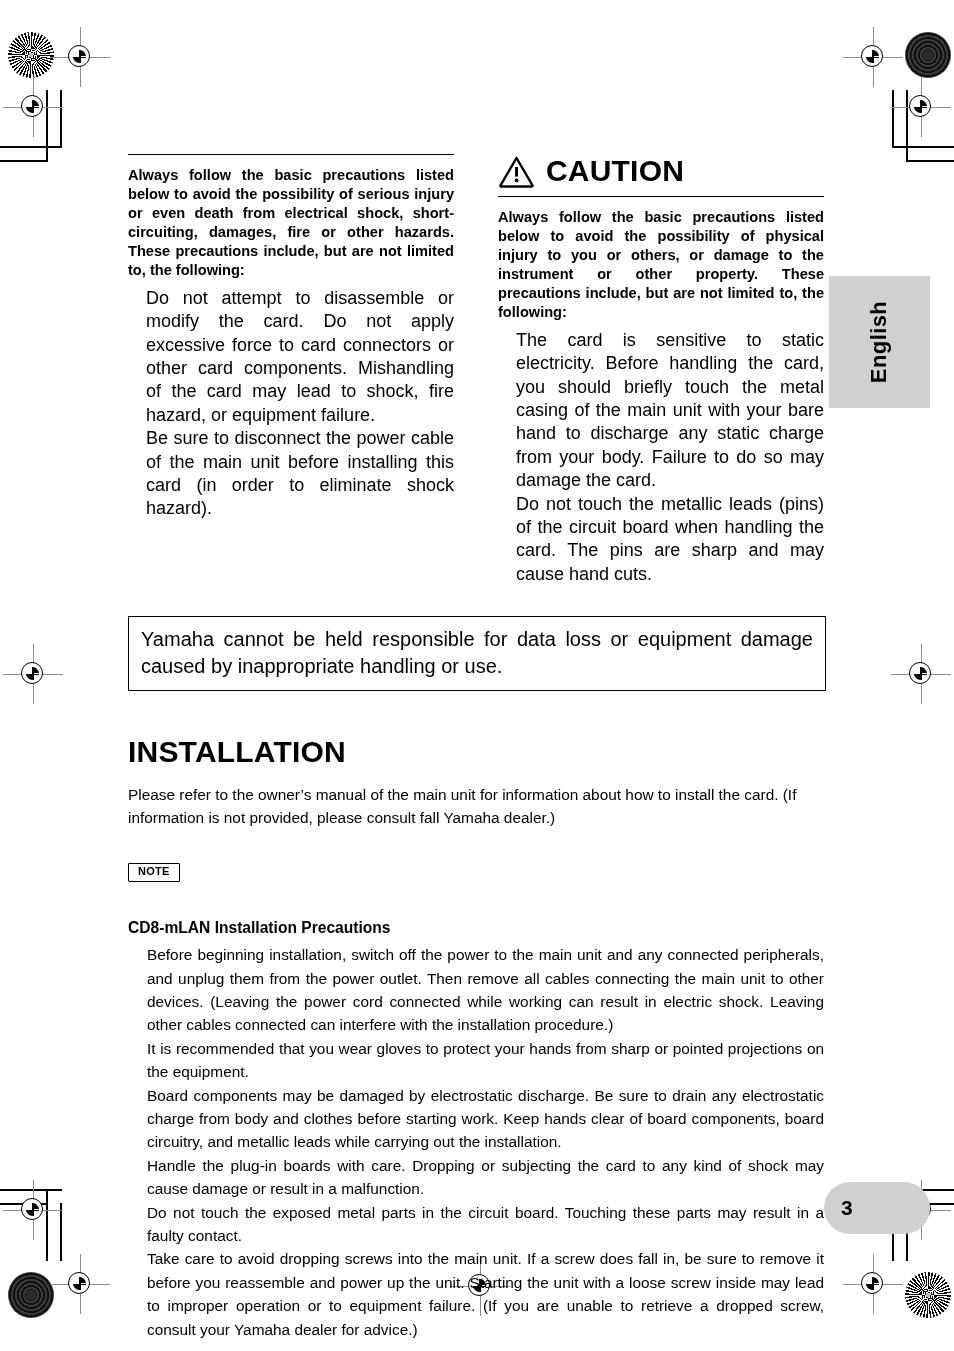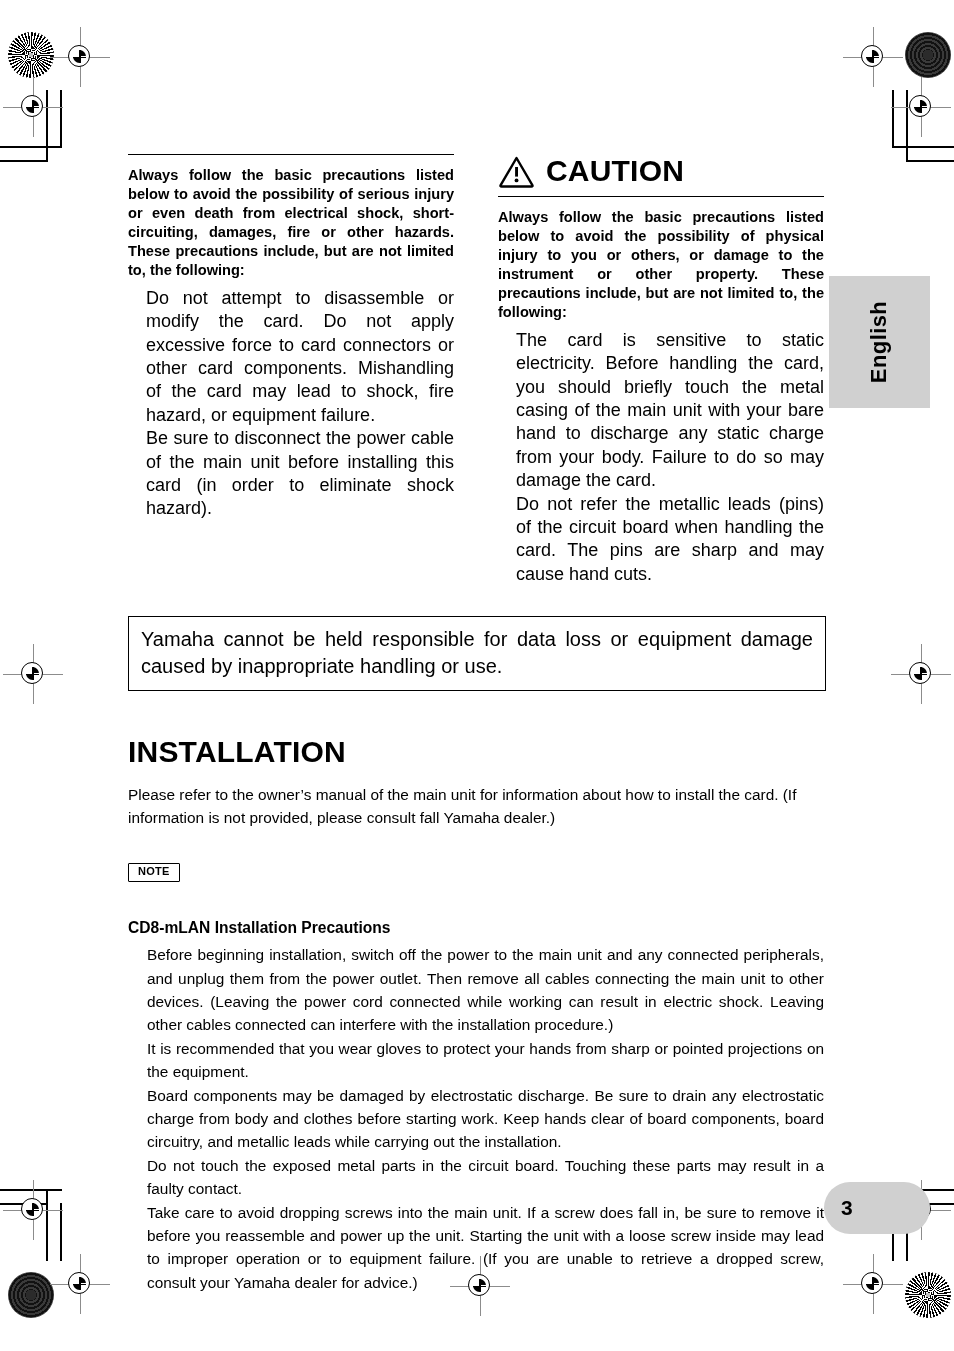--- a/index.html
+++ b/index.html
@@ -422,39 +422,40 @@
             <path d="M18.5 3 L34.2 29.8 Q35.2 31.5 33.3 31.5 L3.7 31.5 Q1.8 31.5 2.8 29.8 Z" fill="none" stroke="#000" stroke-width="2.4" stroke-linejoin="round"></path>
             <rect x="17.1" y="12" width="2.9" height="9.6" fill="#000"></rect>
             <circle cx="18.55" cy="25.4" r="1.95" fill="#000"></circle>
           </svg>
           <div class="alert-title">CAUTION</div>
         </div>
         <div class="alert-rule"></div>
         <p class="alert-lead">Always follow the basic precautions listed below to avoid the possibility of physical injury to you or others, or damage to the instrument or other property. These precautions include, but are not limited to, the following:</p>
         <ul class="alert-items" style="list-style:none; padding-left:18px;">
           <li class="alert-item">The card is sensitive to static electricity. Before handling the card, you should briefly touch the metal casing of the main unit with your bare hand to discharge any static charge from your body. Failure to do so may damage the card.</li>
-          <li class="alert-item">Do not refer the metallic leads (pins) of the circuit board when handling the card. The pins are sharp and may cause hand cuts.</li>
+          <li class="alert-item">Do not touch the metallic leads (pins) of the circuit board when handling the card. The pins are sharp and may cause hand cuts.</li>
         </ul>
       </div>
     </div>
 
     <div class="disclaimer">
       <p>Yamaha cannot be held responsible for data loss or equipment damage caused by inappropriate handling or use.</p>
     </div>
 
     <h1 class="section-title">INSTALLATION</h1>
     <p class="section-intro">Please refer to the owner’s manual of the main unit for information about how to install the card. (If information is not provided, please consult fall Yamaha dealer.)</p>
 
     <div>
       <span class="note-badge">NOTE</span>
     </div>
 
     <h2 class="sub-title">CD8-mLAN Installation Precautions</h2>
     <ul class="precautions" style="list-style:none; padding-left:19px;">
       <li class="precaution">Before beginning installation, switch off the power to the main unit and any connected peripherals, and unplug them from the power outlet. Then remove all cables connecting the main unit to other devices. (Leaving the power cord connected while working can result in electric shock. Leaving other cables connected can interfere with the installation procedure.)</li>
       <li class="precaution">It is recommended that you wear gloves to protect your hands from sharp or pointed projections on the equipment.</li>
       <li class="precaution">Board components may be damaged by electrostatic discharge. Be sure to drain any electrostatic charge from body and clothes before starting work. Keep hands clear of board components, board circuitry, and metallic leads while carrying out the installation.</li>
+      <li class="precaution">Handle the plug-in boards with care. Dropping or subjecting the card to any kind of shock may cause damage or result in a malfunction.</li>
       <li class="precaution">Do not touch the exposed metal parts in the circuit board. Touching these parts may result in a faulty contact.</li>
       <li class="precaution">Take care to avoid dropping screws into the main unit. If a screw does fall in, be sure to remove it before you reassemble and power up the unit. Starting the unit with a loose screw inside may lead to improper operation or to equipment failure. (If you are unable to retrieve a dropped screw, consult your Yamaha dealer for advice.)</li>
     </ul>
 
   </div>
 </div>
 
 </body></html>

